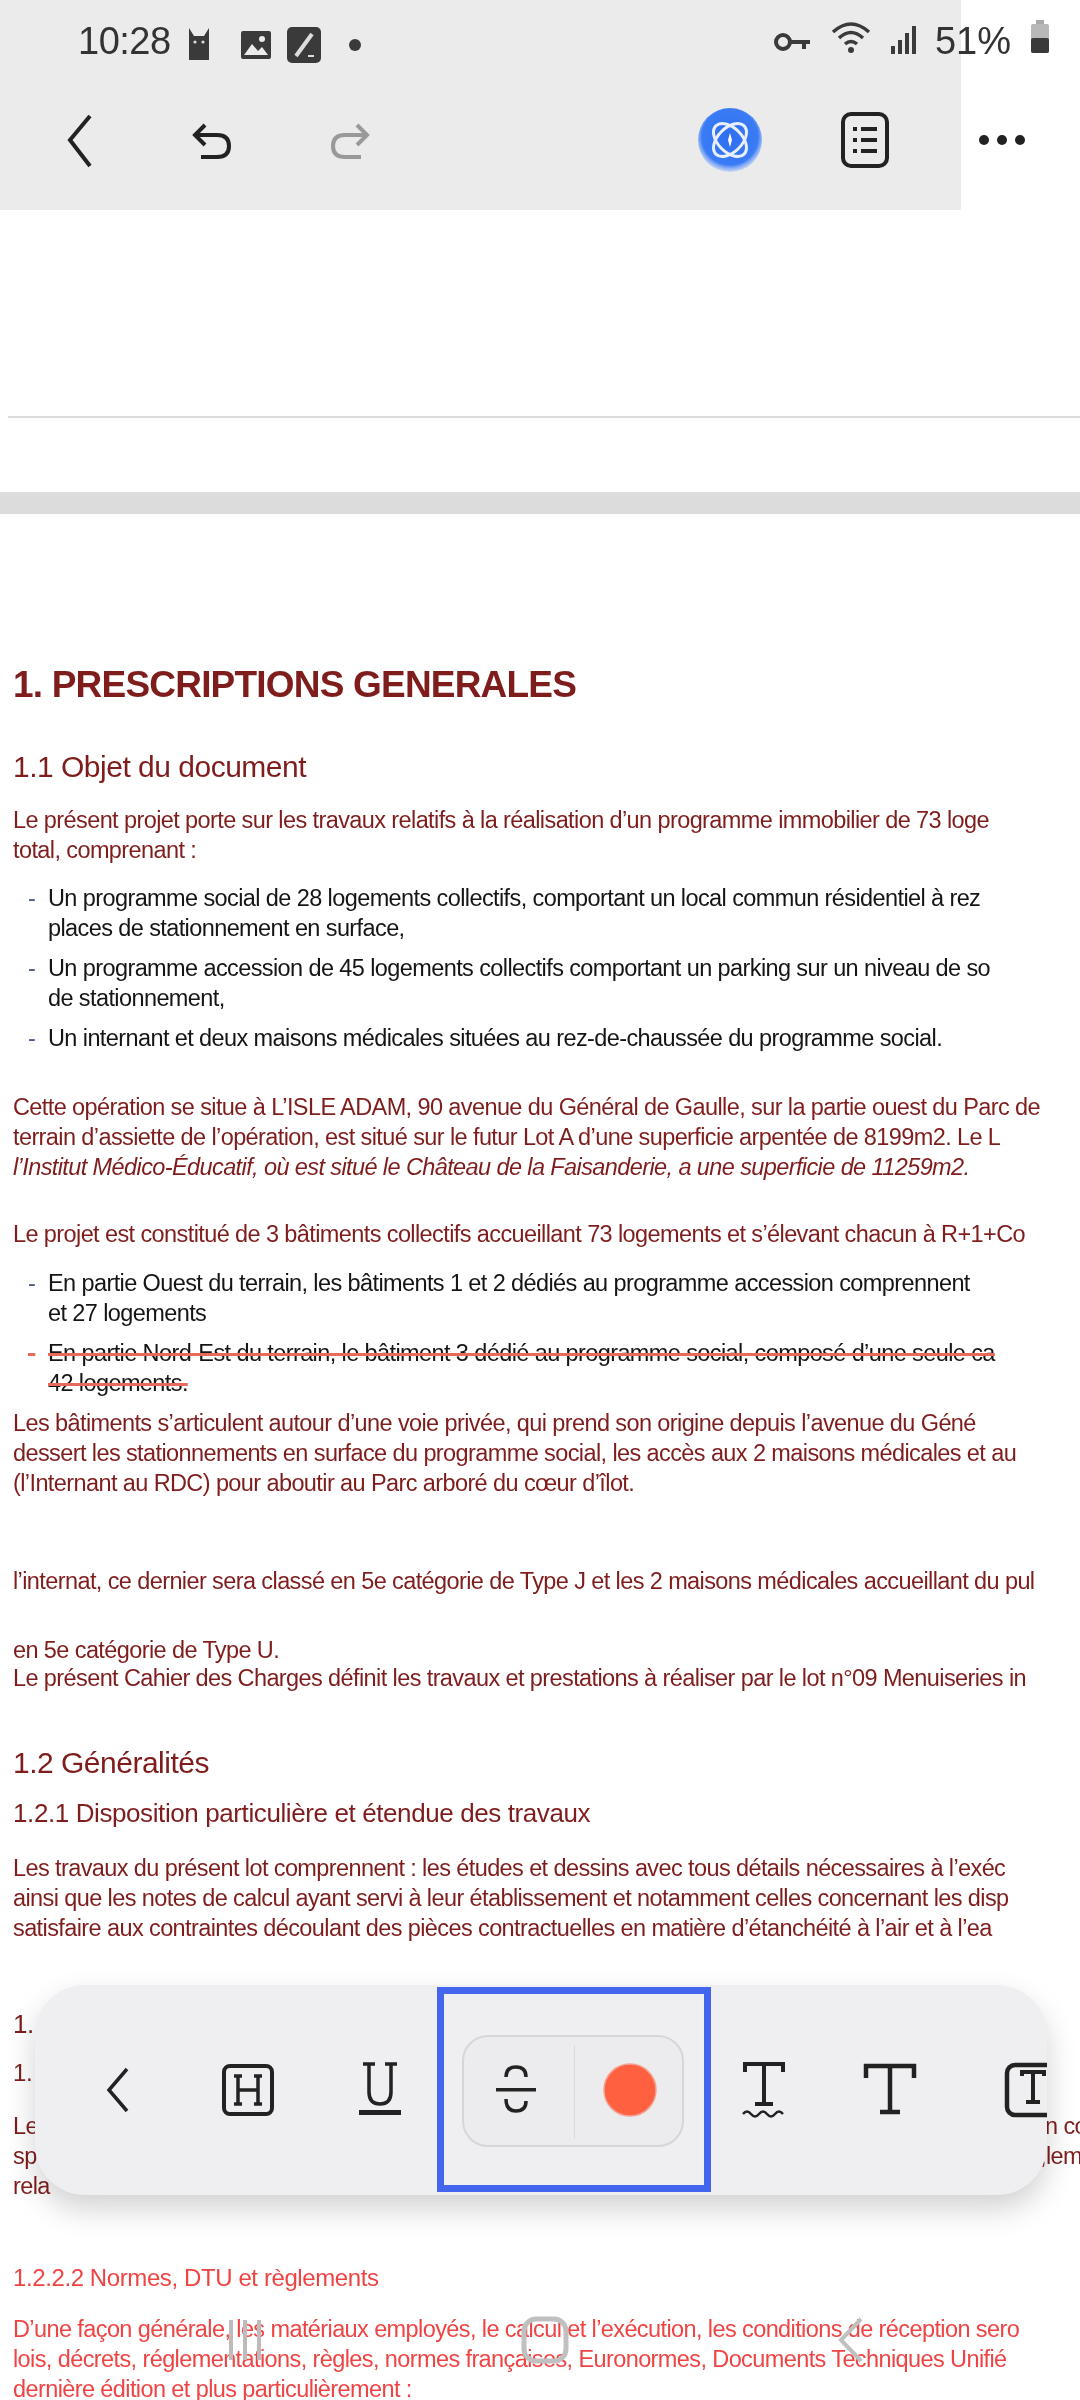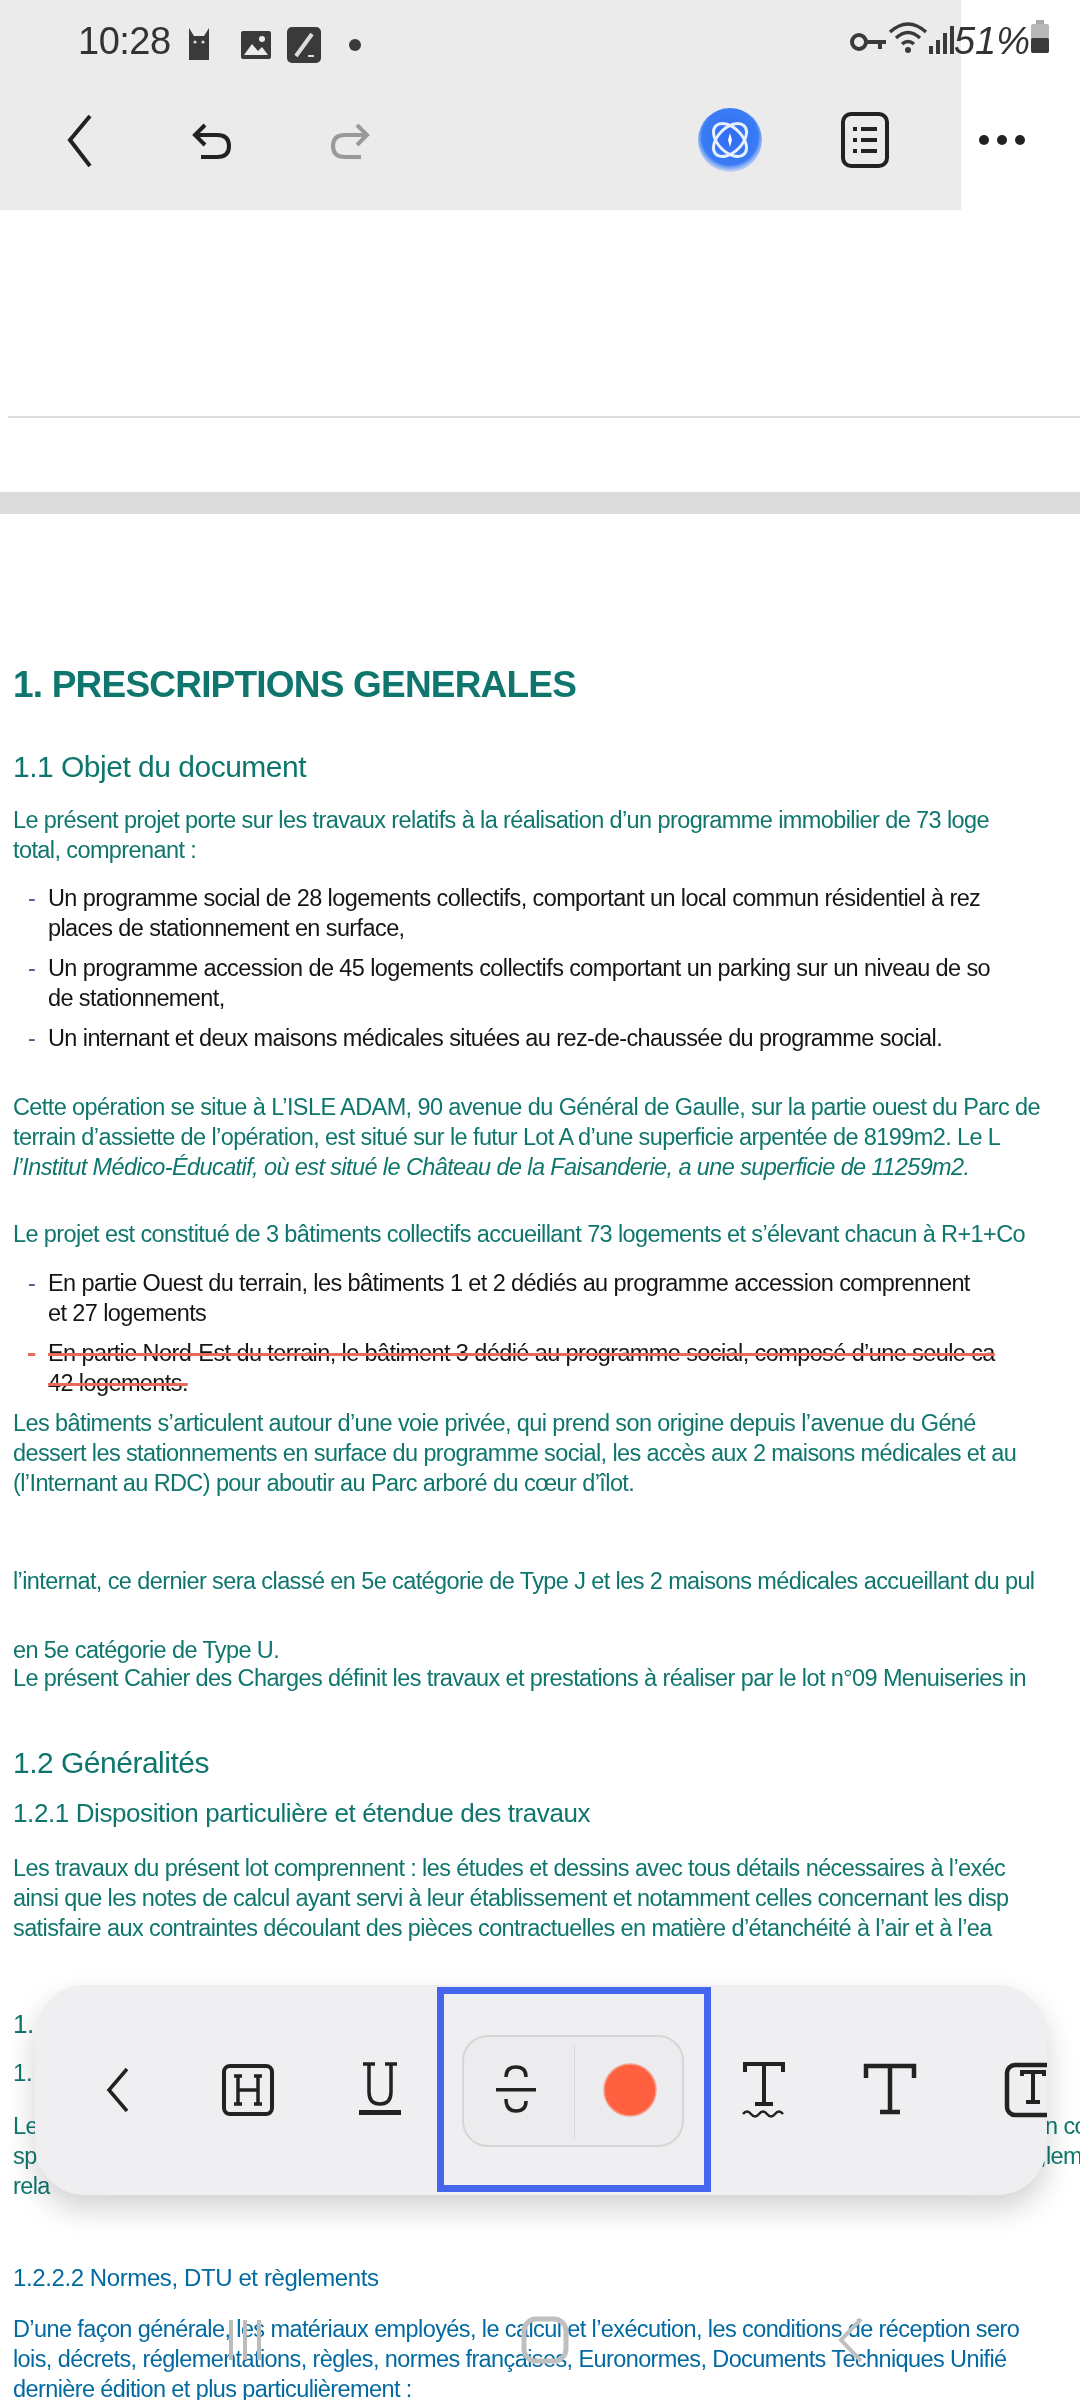--- a/index.html
+++ b/index.html
@@ -4,38 +4,38 @@
 <style>
   * { box-sizing: border-box; margin: 0; padding: 0; }
   html, body { width: 1080px; height: 2400px; overflow: hidden; background: #ffffff; }
   body { position: relative; font-family: "Liberation Sans", sans-serif; color: #111; }
 
   
   .topbar { position: absolute; left: 0; top: 0; width: 961px; height: 210px; background: #ebebeb; z-index: 5; }
   .status { position: absolute; left: 0; top: 0; width: 1080px; height: 90px; }
   .status .time { position: absolute; left: 78px; top: 20px; font-size: 38px; color: #333; font-family: "Liberation Sans", sans-serif; letter-spacing: -0.5px; }
   .status .ic { position: absolute; top: 30px; }
-  .status .right { position: absolute; right: 30px; top: 20px; display: flex; align-items: center; gap: 0; font-size: 38px; color: #333; font-style: italic; }
+  .status .right { position: absolute; right: 30px; top: 20px; display: flex; align-items: center; gap: 19px; font-size: 38px; color: #333; }
   .toolbar-btn { position: absolute; top: 100px; width: 80px; height: 80px; display: flex; align-items: center; justify-content: center; }
 
   
   .page1 { position: absolute; left: 0; top: 210px; width: 1080px; height: 282px; background: #fff; }
   .page1 .hline { position: absolute; left: 8px; top: 206px; width: 1072px; height: 2px; background: #dcdcdc; }
   .gap { position: absolute; left: 0; top: 492px; width: 1080px; height: 22px; background: #dcdcdc; }
   .page2 { position: absolute; left: 0; top: 514px; width: 1080px; height: 1886px; background: #fff; overflow: hidden; }
 
-  .doc { position: absolute; left: 13px; white-space: nowrap; font-family: "Liberation Sans Narrow", "Liberation Sans", sans-serif; color: #0f766e; }
+  .doc { position: absolute; left: 13px; white-space: nowrap; font-family: "Liberation Sans Narrow", "Liberation Sans", sans-serif; color: #7f1d1d; }
   .h1 { font-size: 37px; font-weight: bold; letter-spacing: -0.8px; }
   .h2 { font-size: 30px; letter-spacing: -0.5px; }
   .h3 { font-size: 26px; letter-spacing: -0.4px; }
   .p { font-size: 23.5px; line-height: 30px; letter-spacing: -0.6px; }
   .bullet { position: absolute; left: 48px; font-size: 23.5px; line-height: 30px; letter-spacing: -0.6px; white-space: nowrap; color:#151515;}
   .bullet .dash { position: absolute; left: -20px; top: 0; color: #4a5a8a; }
   .strike { text-decoration: line-through; text-decoration-color: #e86a5a; text-decoration-thickness: 3px; }
-  .faded { color: #0369a1; }
+  .faded { color: #ef4444; }
 
   
   .fmtbar { position: absolute; left: 35px; top: 1985px; width: 1012px; height: 210px; background: #efeef1; border-radius: 50px;
             box-shadow: 0 14px 30px rgba(0,0,0,0.18); overflow: hidden; z-index: 8; }
   .fmtbtn { position: absolute; top: 50px; width: 90px; height: 110px; display: flex; align-items: center; justify-content: center; }
   .group { position: absolute; left: 427px; top: 50px; width: 222px; height: 112px; border: 2px solid #d6d6d8; border-radius: 26px; background: #ececee; }
   .group .divider { position: absolute; left: 110px; top: 8px; width: 1px; height: 94px; background: #dadade; }
   .highlight { position: absolute; left: 437px; top: 1987px; width: 274px; height: 205px; border: 7px solid #4466ee; z-index: 9; pointer-events: none; }
 
   

